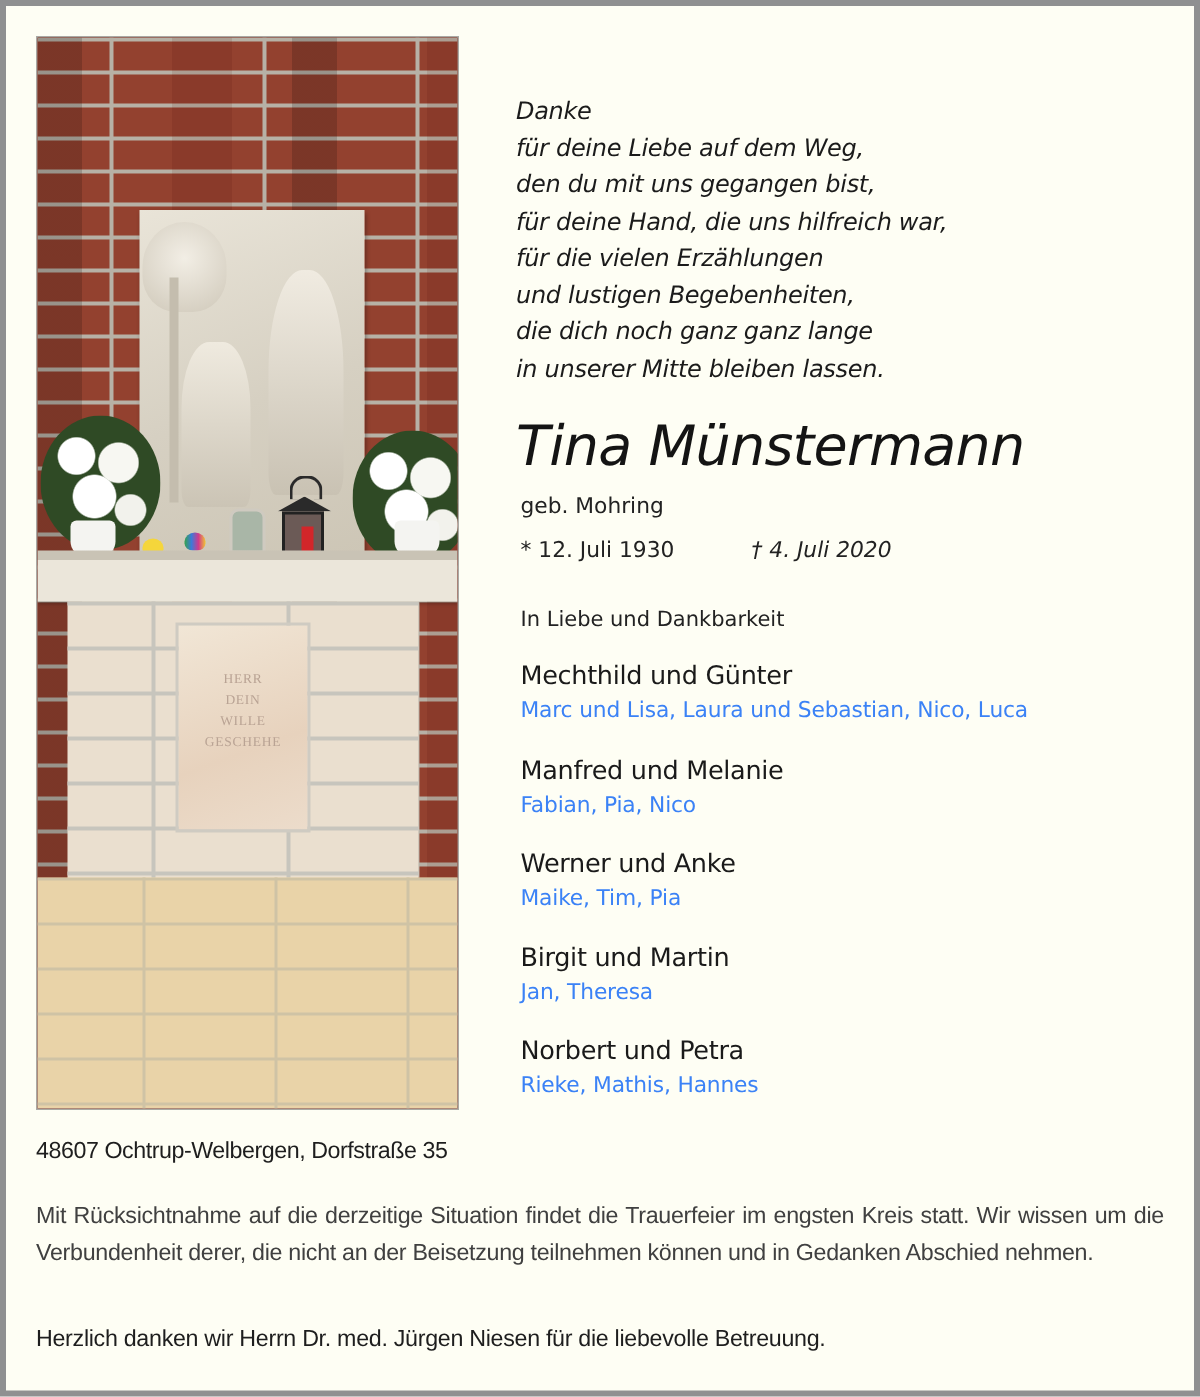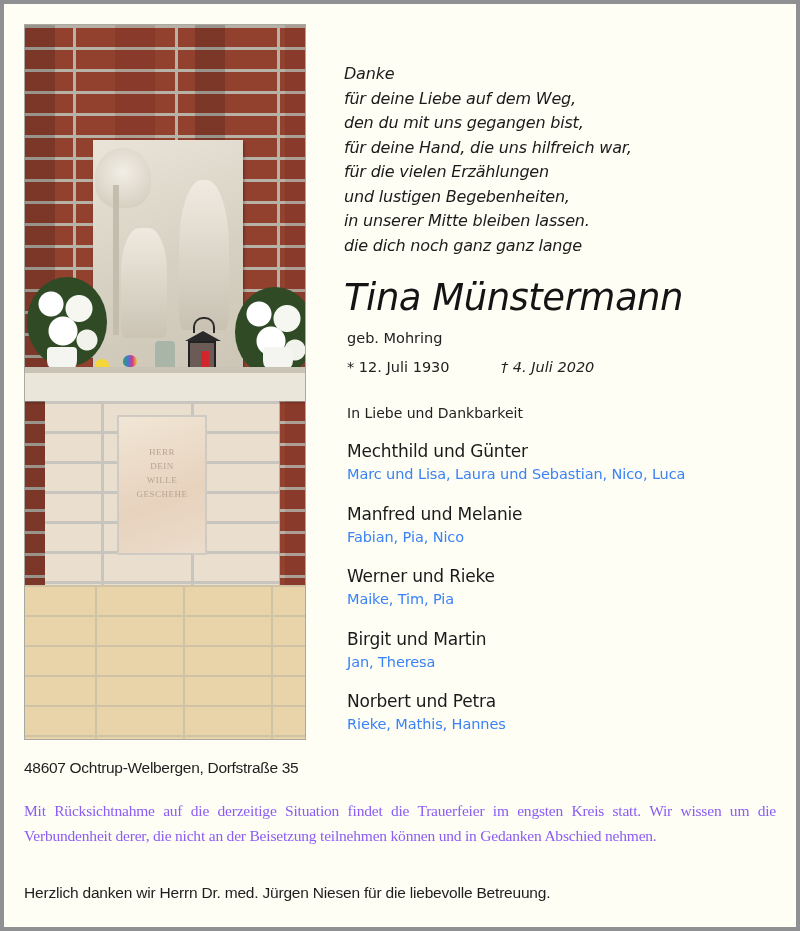--- a/index.html
+++ b/index.html
@@ -181,22 +181,22 @@
 
     
     .address {
       position: absolute; left: 20px; top: 753px;
       font-family: "Liberation Sans", sans-serif;
       font-size: 15.5px; line-height: 22px; color: #1e1e1e; white-space: nowrap;
       letter-spacing: -0.3px;
     }
     .notice {
       position: absolute; left: 20px; top: 795px; width: 752px;
-      font-family: Liberation Serif, serif;
-      font-size: 15.5px; line-height: 24.5px; color: #8b5cf6;
+      font-family: Liberation Sans, sans-serif;
+      font-size: 15.5px; line-height: 24.5px; color: #404040;
       text-align: justify; letter-spacing: -0.2px;
     }
     .thanks {
       position: absolute; left: 20px; top: 877px;
       font-family: "Liberation Sans", sans-serif;
       font-size: 15.5px; line-height: 24px; color: #1e1e1e; white-space: nowrap;
       letter-spacing: -0.2px;
     }
   </style>
 </head>
@@ -240,43 +240,43 @@
     <div class="floor"></div>
   </div>
 
   <div class="poem">
     <div>Danke</div>
     <div>für deine Liebe auf dem Weg,</div>
     <div>den du mit uns gegangen bist,</div>
     <div>für deine Hand, die uns hilfreich war,</div>
     <div>für die vielen Erzählungen</div>
     <div>und lustigen Begebenheiten,</div>
+    <div>die dich noch ganz ganz lange</div>
     <div>in unserer Mitte bleiben lassen.</div>
-    <div>die dich noch ganz ganz lange</div>
   </div>
 
   <div class="deceased-name">Tina Münstermann</div>
   <div class="maiden-name">geb. Mohring</div>
   <div class="dates">
     <span>* 12. Juli 1930</span>
     <span class="death">† 4. Juli 2020</span>
   </div>
 
   <div class="closing-phrase">In Liebe und Dankbarkeit</div>
   <div class="mourners">
     <div class="mourner-group">
       <div class="couple">Mechthild und Günter</div>
       <div class="children">Marc und Lisa, Laura und Sebastian, Nico, Luca</div>
     </div>
     <div class="mourner-group">
       <div class="couple">Manfred und Melanie</div>
       <div class="children">Fabian, Pia, Nico</div>
     </div>
     <div class="mourner-group">
-      <div class="couple">Werner und Rieke</div>
+      <div class="couple">Werner und Anke</div>
       <div class="children">Maike, Tim, Pia</div>
     </div>
     <div class="mourner-group">
       <div class="couple">Birgit und Martin</div>
       <div class="children">Jan, Theresa</div>
     </div>
     <div class="mourner-group">
       <div class="couple">Norbert und Petra</div>
       <div class="children">Rieke, Mathis, Hannes</div>
     </div>

